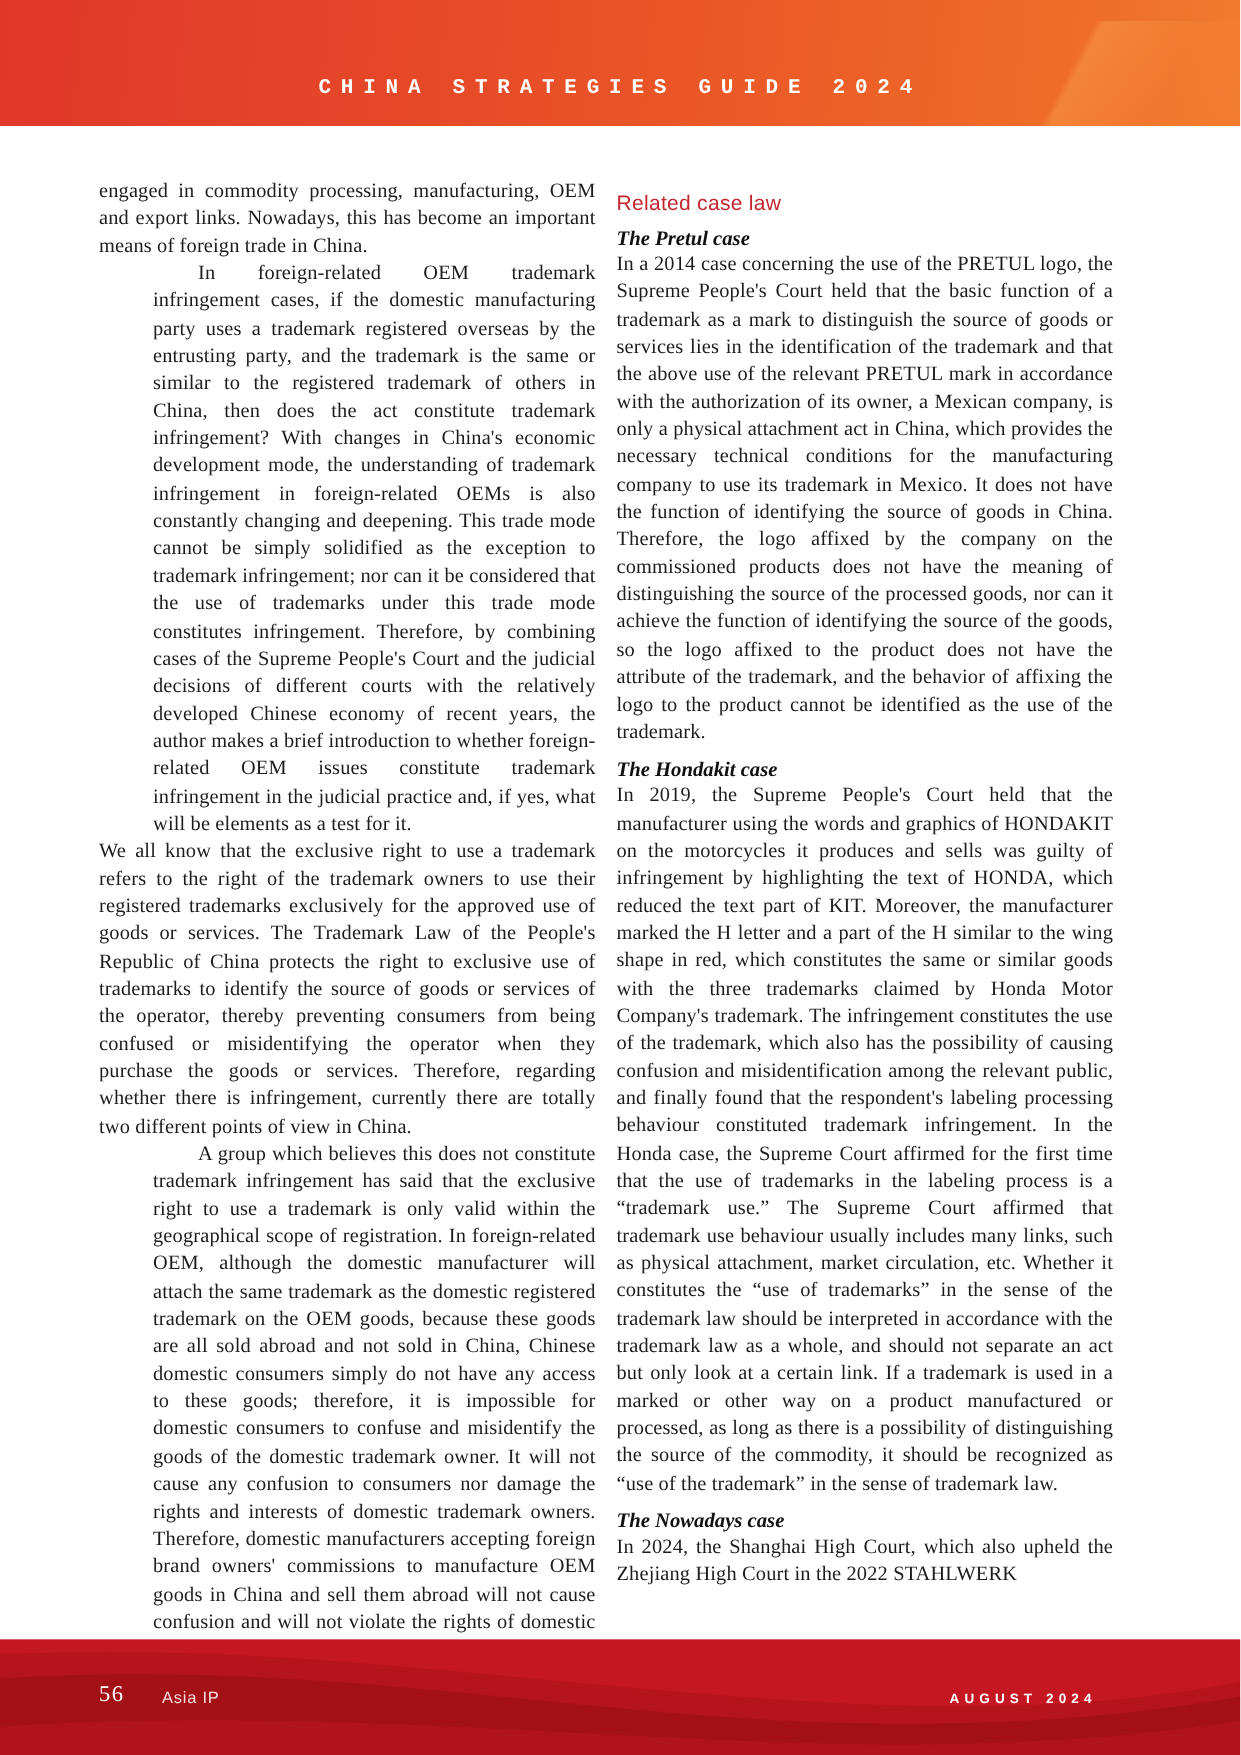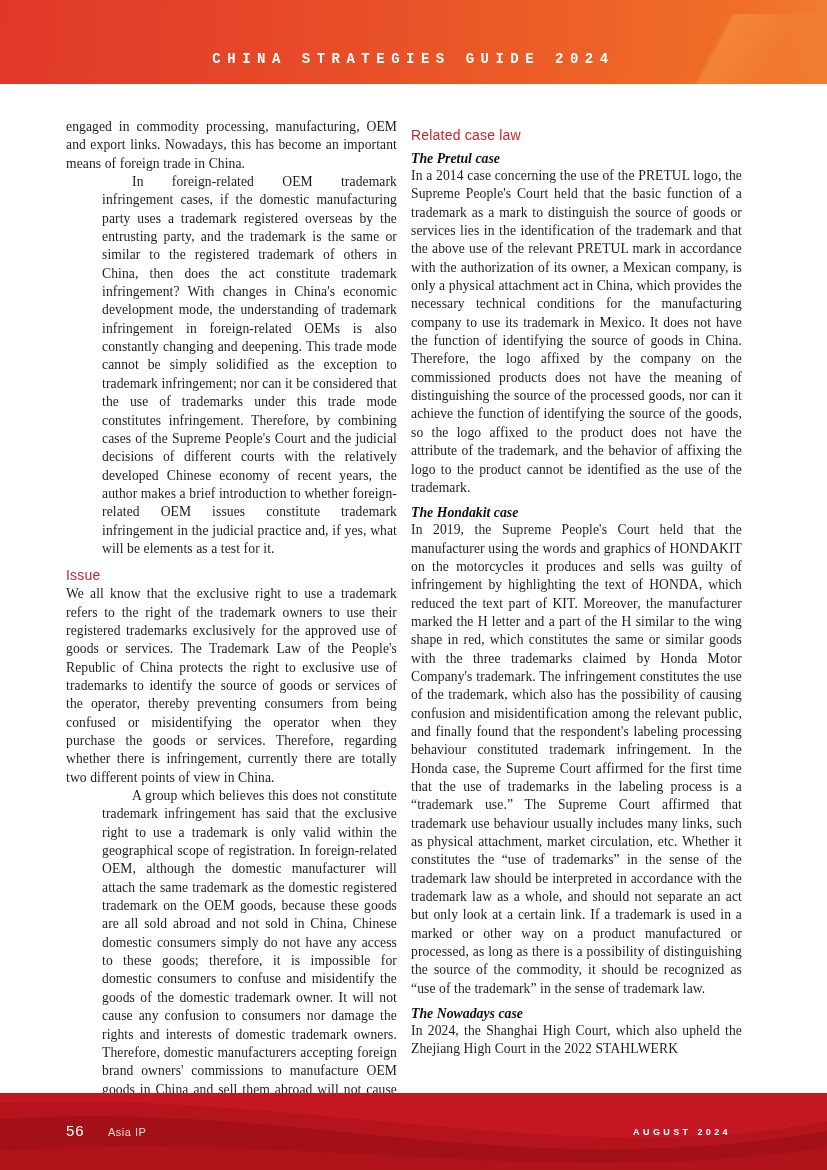--- a/index.html
+++ b/index.html
@@ -43,21 +43,21 @@
   .band-bottom{
     position:absolute;bottom:0;left:0;width:827px;height:77px;
     background:#b3141b;overflow:hidden;
   }
   .band-bottom svg{position:absolute;top:0;left:0;display:block;}
   .footer-row{
     position:absolute;top:0;left:0;right:0;height:77px;
   }
   .footer-pageno{
     position:absolute;left:66px;top:29px;color:#ffffff;
-    font-family:Liberation Sans, sans-serif;font-size:15px;letter-spacing:1px;
+    font-family:Liberation Serif, serif;font-size:15px;letter-spacing:1px;
   }
   .footer-pub{
     position:absolute;left:108px;top:33px;color:#f4d9d9;
     font-family:"Liberation Sans","DejaVu Sans",sans-serif;font-size:11px;letter-spacing:0.5px;
   }
   .footer-date{
     position:absolute;right:96px;top:34px;color:#ffffff;
     font-family:"Liberation Sans","DejaVu Sans",sans-serif;
     font-size:9px;font-weight:600;letter-spacing:3.4px;white-space:nowrap;
   }
@@ -69,21 +69,20 @@
 
   <header class="band-top">
     <div class="band-title">CHINA STRATEGIES GUIDE 2024</div>
   </header>
 
   <main class="content">
 
     <div class="col">
       <p class="body-text">engaged in commodity processing, manufacturing, OEM and export links. Nowadays, this has become an important means of foreign trade in China.</p>
       <p class="body-text indent">In foreign-related OEM trademark infringement cases, if the domestic manufacturing party uses a trademark registered overseas by the entrusting party, and the trademark is the same or similar to the registered trademark of others in China, then does the act constitute trademark infringement? With changes in China's economic development mode, the understanding of trademark infringement in foreign-related OEMs is also constantly changing and deepening. This trade mode cannot be simply solidified as the exception to trademark infringement; nor can it be considered that the use of trademarks under this trade mode constitutes infringement. Therefore, by combining cases of the Supreme People's Court and the judicial decisions of different courts with the relatively developed Chinese economy of recent years, the author makes a brief introduction to whether foreign-related OEM issues constitute trademark infringement in the judicial practice and, if yes, what will be elements as a test for it.</p>
-      <h2 class="section-heading">Issue</h2>
       <p class="body-text">We all know that the exclusive right to use a trademark refers to the right of the trademark owners to use their registered trademarks exclusively for the approved use of goods or services. The Trademark Law of the People's Republic of China protects the right to exclusive use of trademarks to identify the source of goods or services of the operator, thereby preventing consumers from being confused or misidentifying the operator when they purchase the goods or services. Therefore, regarding whether there is infringement, currently there are totally two different points of view in China.</p>
       <p class="body-text indent">A group which believes this does not constitute trademark infringement has said that the exclusive right to use a trademark is only valid within the geographical scope of registration. In foreign-related OEM, although the domestic manufacturer will attach the same trademark as the domestic registered trademark on the OEM goods, because these goods are all sold abroad and not sold in China, Chinese domestic consumers simply do not have any access to these goods; therefore, it is impossible for domestic consumers to confuse and misidentify the goods of the domestic trademark owner. It will not cause any confusion to consumers nor damage the rights and interests of domestic trademark owners. Therefore, domestic manufacturers accepting foreign brand owners' commissions to manufacture OEM goods in China and sell them abroad will not cause confusion and will not violate the rights of domestic trademark owners.</p>
       <p class="body-text indent">However, another group, which believes there is definitely trademark infringement in this situation, held that, according to Chinese trademark law, manufacturing was already defined as one type of use, and accordingly,</p>
     </div>
 
     <div class="col">
       <h2 class="section-heading">Related case law</h2>
 
       <h3 class="case-title">The Pretul case</h3>
       <p class="body-text">In a 2014 case concerning the use of the PRETUL logo, the Supreme People's Court held that the basic function of a trademark as a mark to distinguish the source of goods or services lies in the identification of the trademark and that the above use of the relevant PRETUL mark in accordance with the authorization of its owner, a Mexican company, is only a physical attachment act in China, which provides the necessary technical conditions for the manufacturing company to use its trademark in Mexico. It does not have the function of identifying the source of goods in China. Therefore, the logo affixed by the company on the commissioned products does not have the meaning of distinguishing the source of the processed goods, nor can it achieve the function of identifying the source of the goods, so the logo affixed to the product does not have the attribute of the trademark, and the behavior of affixing the logo to the product cannot be identified as the use of the trademark.</p>

